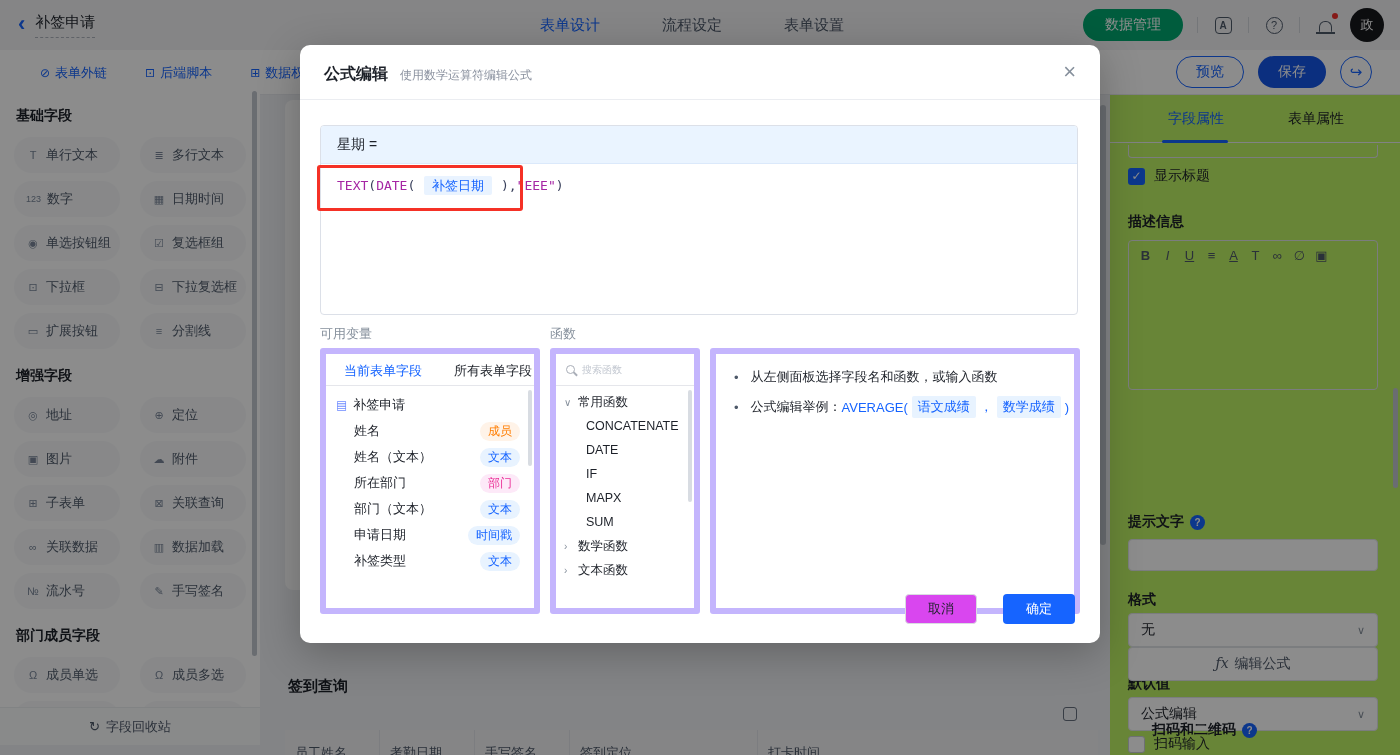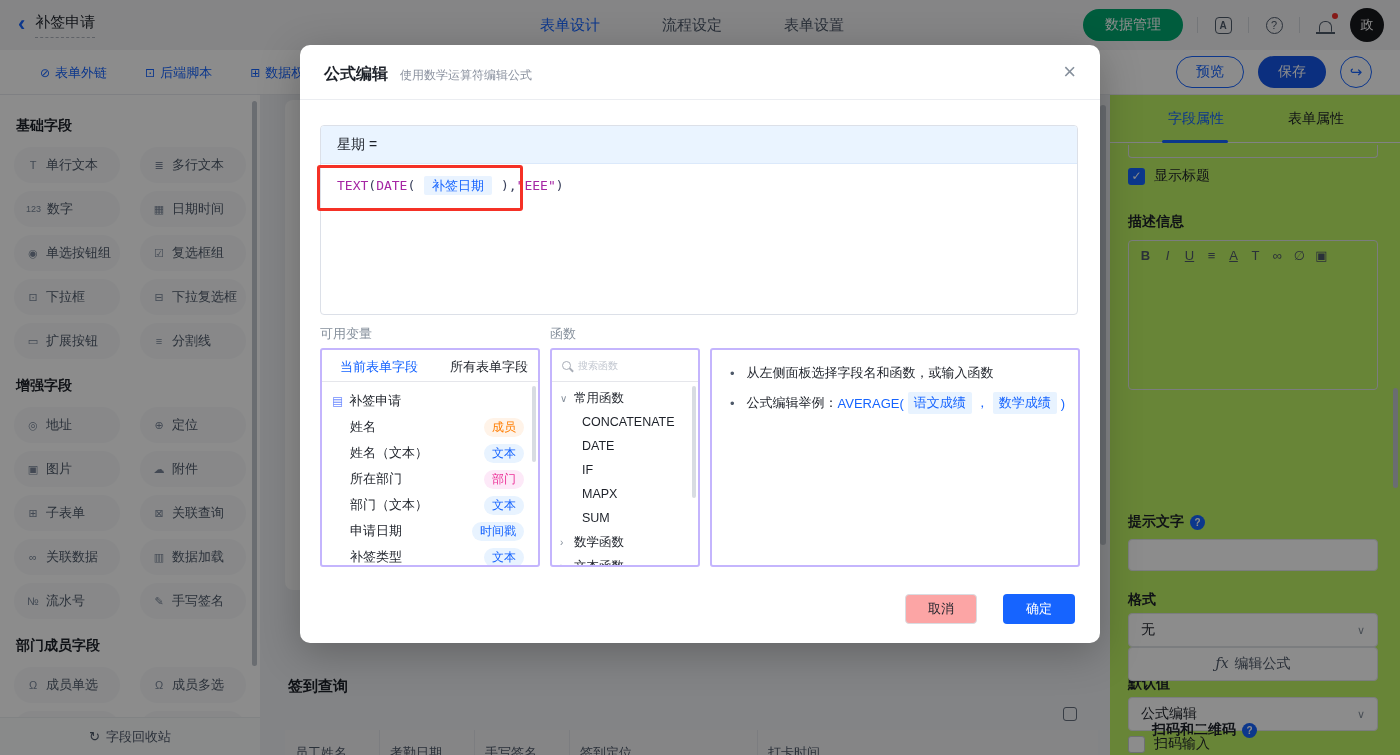--- a/index.html
+++ b/index.html
@@ -29,21 +29,21 @@
   .toolbar2 { position:absolute; left:0; top:50px; width:1400px; height:45px; background:#fff; border-bottom:1px solid #e8eaee; z-index:1; }
   .tb-links { position:absolute; left:40px; top:0; height:45px; display:flex; align-items:center; gap:38px; }
   .tb-link { color:#1664ff; font-size:13px; display:flex; align-items:center; gap:5px; cursor:pointer; }
   .tb-link .gi { font-size:12px; }
   .tb-actions { position:absolute; right:28px; top:6px; display:flex; align-items:center; gap:14px; }
   .btn-outline { height:32px; width:68px; border:1px solid #1664ff; color:#1664ff; background:#fff; border-radius:16px; font-size:14px; cursor:pointer; }
   .btn-solid { height:32px; width:68px; border:none; color:#fff; background:#1556e8; border-radius:16px; font-size:14px; cursor:pointer; }
   .share-circ { width:32px; height:32px; border-radius:50%; border:1px solid #1664ff; background:#fff; color:#1664ff; font-size:15px; display:flex; align-items:center; justify-content:center; cursor:pointer; }
 
   
-  .sidebar { position:absolute; left:0; top:95px; width:260px; height:660px; background:#fff; overflow:hidden; z-index:1; padding:14px 14px 4px; }
+  .sidebar { position:absolute; left:0; top:85px; width:260px; height:660px; background:#fff; overflow:hidden; z-index:1; padding:14px 14px 4px; }
   .sb-title { font-size:14px; font-weight:bold; color:#1d2129; margin:8px 2px 12px; }
   .chip-row { display:flex; justify-content:space-between; margin-bottom:8px; }
   .chip { width:106px; height:36px; background:#f7f8fa; border-radius:18px; display:flex; align-items:center; padding-left:12px; gap:6px; font-size:13px; color:#4e5969; cursor:pointer; }
   .chip .ci { font-size:11px; color:#7a8699; min-width:14px; text-align:center; }
   .sb-footer { position:absolute; left:0; bottom:0; width:260px; height:38px; background:#fafbfc; border-top:1px solid #eceef1; display:flex; align-items:center; justify-content:center; gap:6px; font-size:13px; color:#4e5969; cursor:pointer; z-index:3; }
   .sb-thumb { position:absolute; left:252px; top:6px; width:5px; height:565px; background:#c1c6ce; border-radius:3px; z-index:4; }
 
   
   .canvas { position:absolute; left:260px; top:95px; width:850px; height:660px; background:#eef0f4; z-index:1; }
   .form-card { position:absolute; left:25px; top:5px; width:813px; height:490px; background:#fff; border-radius:8px; }
@@ -91,21 +91,21 @@
 
   .editor { position:absolute; left:20px; top:80px; width:758px; height:190px; border:1px solid #dce0e8; border-radius:4px; overflow:hidden; }
   .ed-strip { height:38px; background:#eaf4ff; border-bottom:1px solid #dbe9fb; display:flex; align-items:center; padding-left:16px; font-size:14px; color:#1d2129; }
   .ed-body { padding:13px 16px; font-family:"DejaVu Sans Mono",monospace; font-size:13px; color:#3a415c; cursor:text; }
   .tk-fn { color:#a626a4; }
   .tk-str { color:#a626a4; }
   .tk-field { background:#e9f3ff; color:#1664ff; font-family:"Liberation Sans",sans-serif; padding:2px 8px; border-radius:2px; margin:0 1px; }
   .red-box { position:absolute; left:17px; top:120px; width:206px; height:46px; border:3px solid #f53126; border-radius:3px; pointer-events:none; }
 
   .m-lbl { position:absolute; top:280px; font-size:13px; color:#86909c; }
-  .m-box { position:absolute; top:303px; height:219px; border:2px solid #c4b5fd; border-radius:3px; background:#fff; overflow:hidden; }
+  .m-box { position:absolute; top:303px; height:266px; border:6px solid #c4b5fd; border-radius:3px; background:#fff; overflow:hidden; }
 
   .v-tabs { height:32px; border-bottom:1px solid #e5e6eb; position:relative; font-size:13px; }
   .v-tab1 { position:absolute; left:18px; top:8px; color:#1664ff; cursor:pointer; }
   .v-tab2 { position:absolute; left:128px; top:8px; color:#1d2129; cursor:pointer; }
   .v-row { position:absolute; left:0; width:100%; height:26px; display:flex; align-items:center; font-size:13px; color:#1d2129; cursor:pointer; }
   .v-ic { color:#6e8bff; font-size:12px; margin:0 6px 0 10px; }
   .v-name { margin-left:28px; }
   .badge { position:absolute; right:14px; font-size:12px; padding:1px 8px; border-radius:10px; }
   .bg-blue { color:#1664ff; background:#e8f3ff; }
   .bg-orange { color:#ff7d00; background:#fff3e8; }
@@ -121,21 +121,21 @@
   .f-chev { color:#86909c; font-size:10px; margin:0 6px 0 8px; width:8px; }
   .f-item { margin-left:30px; }
   .f-thumb { position:absolute; right:2px; top:36px; width:4px; height:112px; background:#d8dce2; border-radius:2px; }
 
   .h-line { position:absolute; left:18px; font-size:13px; color:#1d2129; display:flex; align-items:center; }
   .h-bullet { color:#4e5969; margin-right:12px; font-size:13px; }
   .h-blue { color:#1664ff; }
   .h-chip { background:#e8f3ff; color:#1664ff; padding:2px 6px; border-radius:2px; margin:0 4px; }
 
   .m-footer { position:absolute; left:0; top:540px; width:800px; height:58px; }
-  .btn-cancel { position:absolute; left:605px; top:9px; width:72px; height:30px; background:#fca5a5; border:1px solid #d9dce1; border-radius:4px; font-size:13px; color:#1d2129; cursor:pointer; }
+  .btn-cancel { position:absolute; left:605px; top:9px; width:72px; height:30px; background:#d946ef; border:1px solid #d9dce1; border-radius:4px; font-size:13px; color:#1d2129; cursor:pointer; }
   .btn-ok { position:absolute; left:703px; top:9px; width:72px; height:30px; background:#1664ff; border:none; border-radius:4px; font-size:13px; color:#fff; cursor:pointer; }
 </style>
 </head>
 <body>
 
 <div id="screen">
 
   <div class="app-header">
     <span class="back-ic">‹</span>
     <span class="doc-title">补签申请</span>

